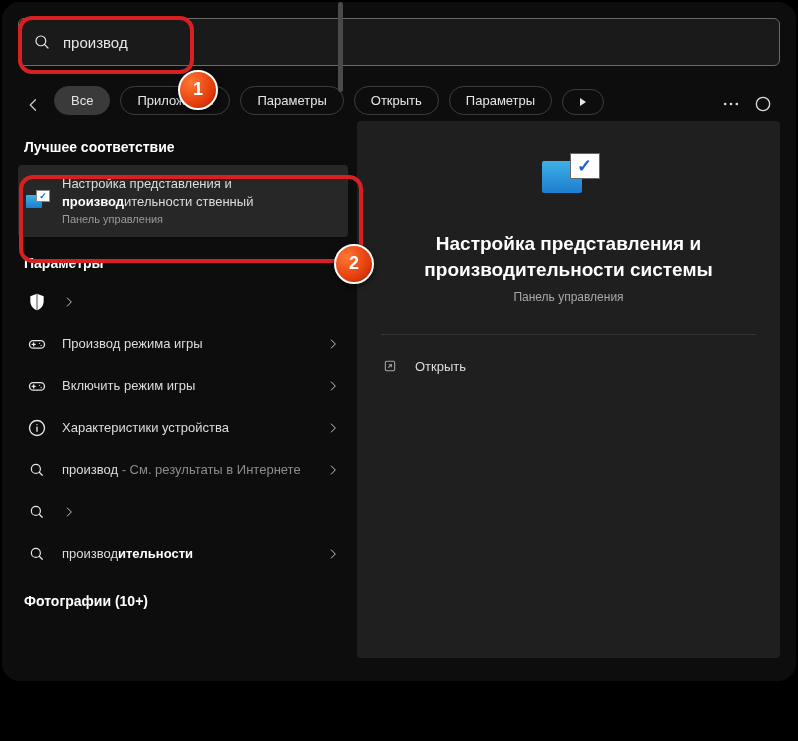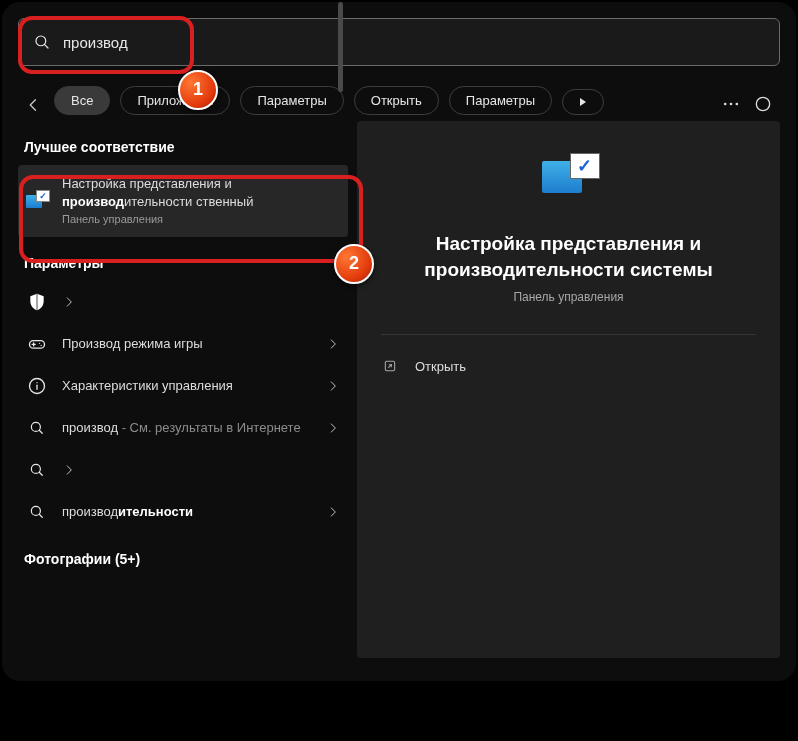--- a/index.html
+++ b/index.html
@@ -366,30 +366,45 @@
               <circle cx="15" cy="11.2" r="0.8" style="fill:#ddd;stroke:none;"></circle>
               <circle cx="17" cy="13.8" r="0.8" style="fill:#ddd;stroke:none;"></circle>
             </svg>
         </span>
         <div class="text">Производ режима игры</div>
         <span class="chev"><svg viewBox="0 0 24 24" width="14" height="14">
               <polyline points="9 5 16 12 9 19"></polyline>
             </svg></span>
       </div>
 
+      <div class="result-row">
+        <span class="ico">
+          <svg viewBox="0 0 24 24" width="20" height="20">
+              <rect x="3" y="8" width="18" height="9" rx="4.5"></rect>
+              <line x1="6.2" y1="12.5" x2="9.8" y2="12.5"></line>
+              <line x1="8" y1="10.7" x2="8" y2="14.3"></line>
+              <circle cx="15" cy="11.2" r="0.8" style="fill:#ddd;stroke:none;"></circle>
+              <circle cx="17" cy="13.8" r="0.8" style="fill:#ddd;stroke:none;"></circle>
+            </svg>
+        </span>
+        <div class="text">Включить режим игры</div>
+        <span class="chev"><svg viewBox="0 0 24 24" width="14" height="14">
+              <polyline points="9 5 16 12 9 19"></polyline>
+            </svg></span>
+      </div>
 
       <div class="result-row">
         <span class="ico">
           <svg viewBox="0 0 24 24" width="20" height="20">
               <circle cx="12" cy="12" r="9"></circle>
               <line x1="12" y1="11" x2="12" y2="16"></line>
               <circle cx="12" cy="8" r="0.8" style="fill:#ddd;stroke:none;"></circle>
             </svg>
         </span>
-        <div class="text">Характеристики управления</div>
+        <div class="text">Характеристики устройства</div>
         <span class="chev"><svg viewBox="0 0 24 24" width="14" height="14">
               <polyline points="9 5 16 12 9 19"></polyline>
             </svg></span>
       </div>
 
 
       <div class="result-row">
         <span class="ico">
           <svg viewBox="0 0 24 24" width="18" height="18">
               <circle cx="10.5" cy="10.5" r="6"></circle>
@@ -424,21 +439,21 @@
             </svg>
         </span>
         <div class="text">
           <span>производ</span><span class="bold">ительности</span>
         </div>
         <span class="chev"><svg viewBox="0 0 24 24" width="14" height="14">
               <polyline points="9 5 16 12 9 19"></polyline>
             </svg></span>
       </div>
 
-      <div class="section-label">Фотографии (5+)</div>
+      <div class="section-label">Фотографии (10+)</div>
 
     </div>
 
     <div class="scrollbar"></div>
 
     <div class="right-col">
       <div class="preview-icon">
         <div class="monitor"></div>
         <div class="check">✓</div>
       </div>

